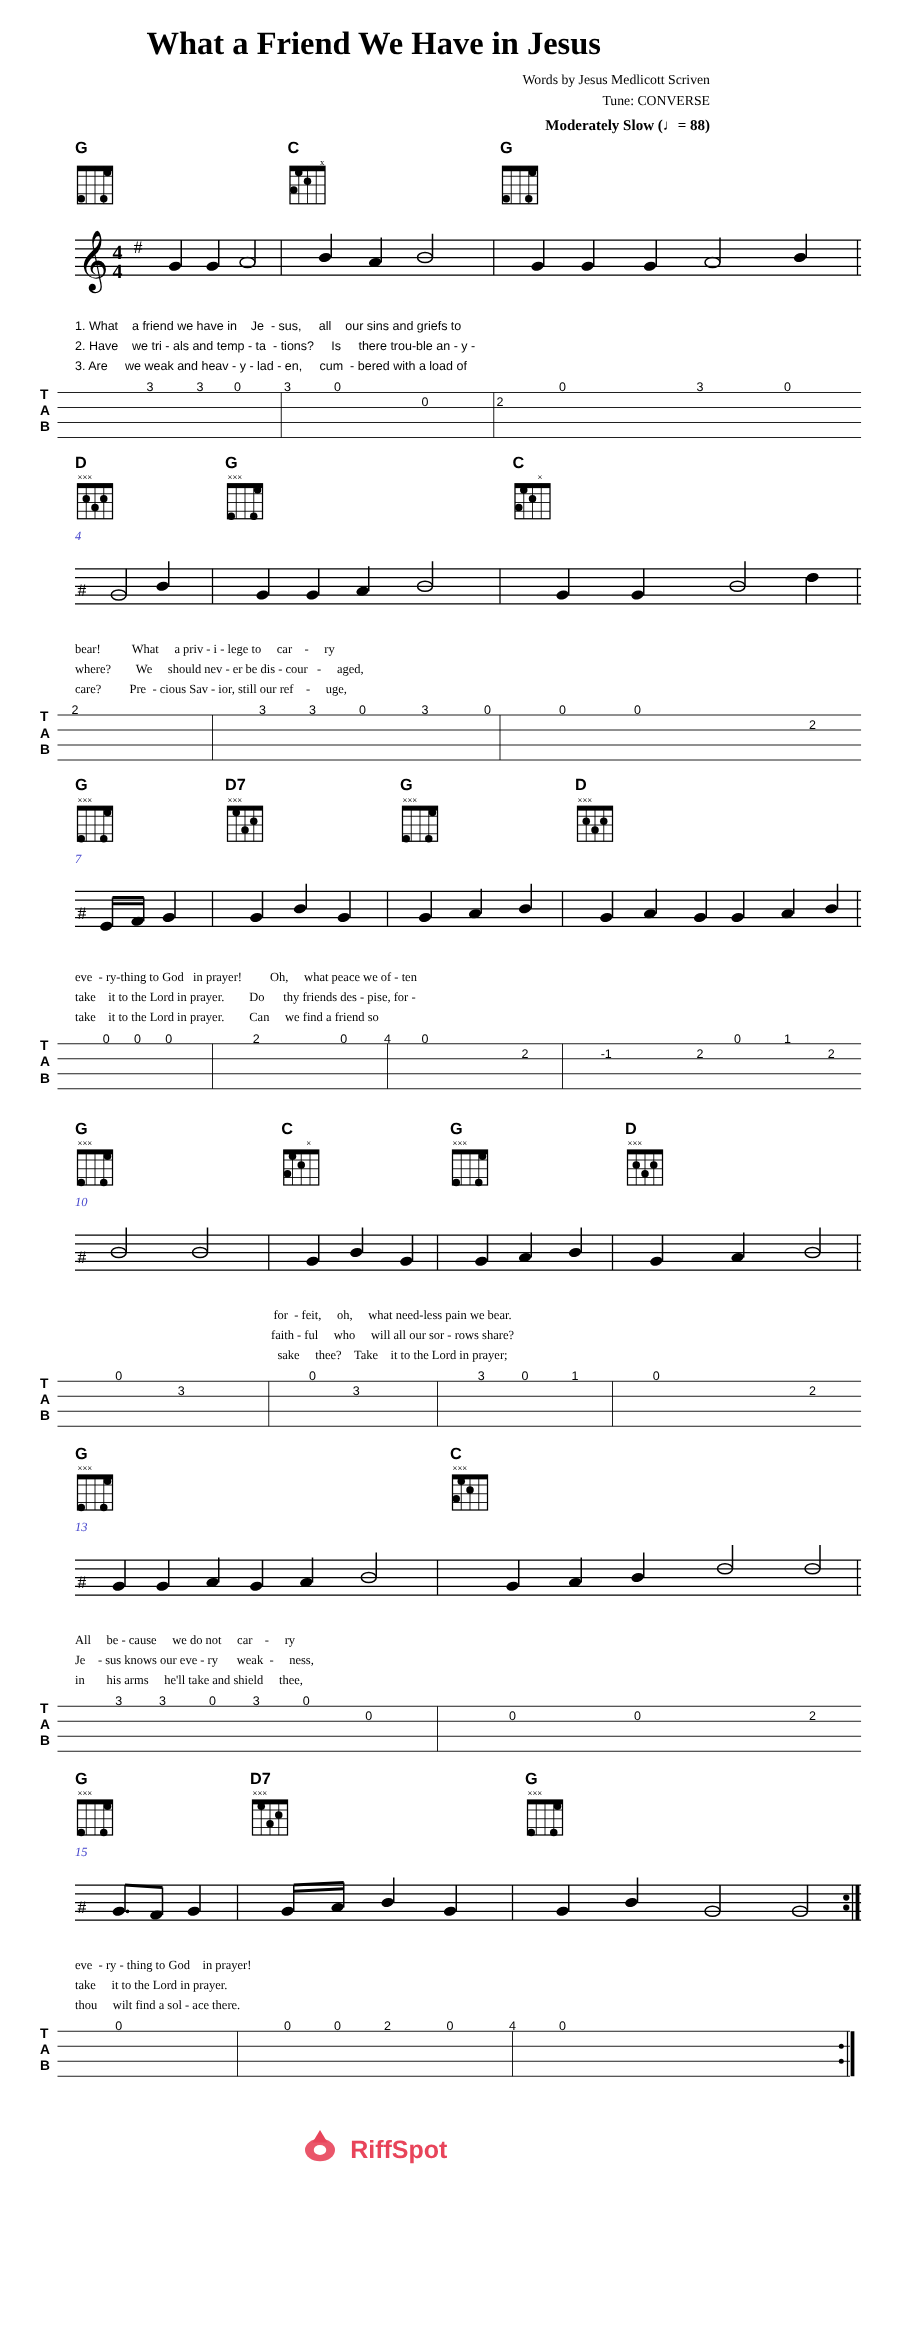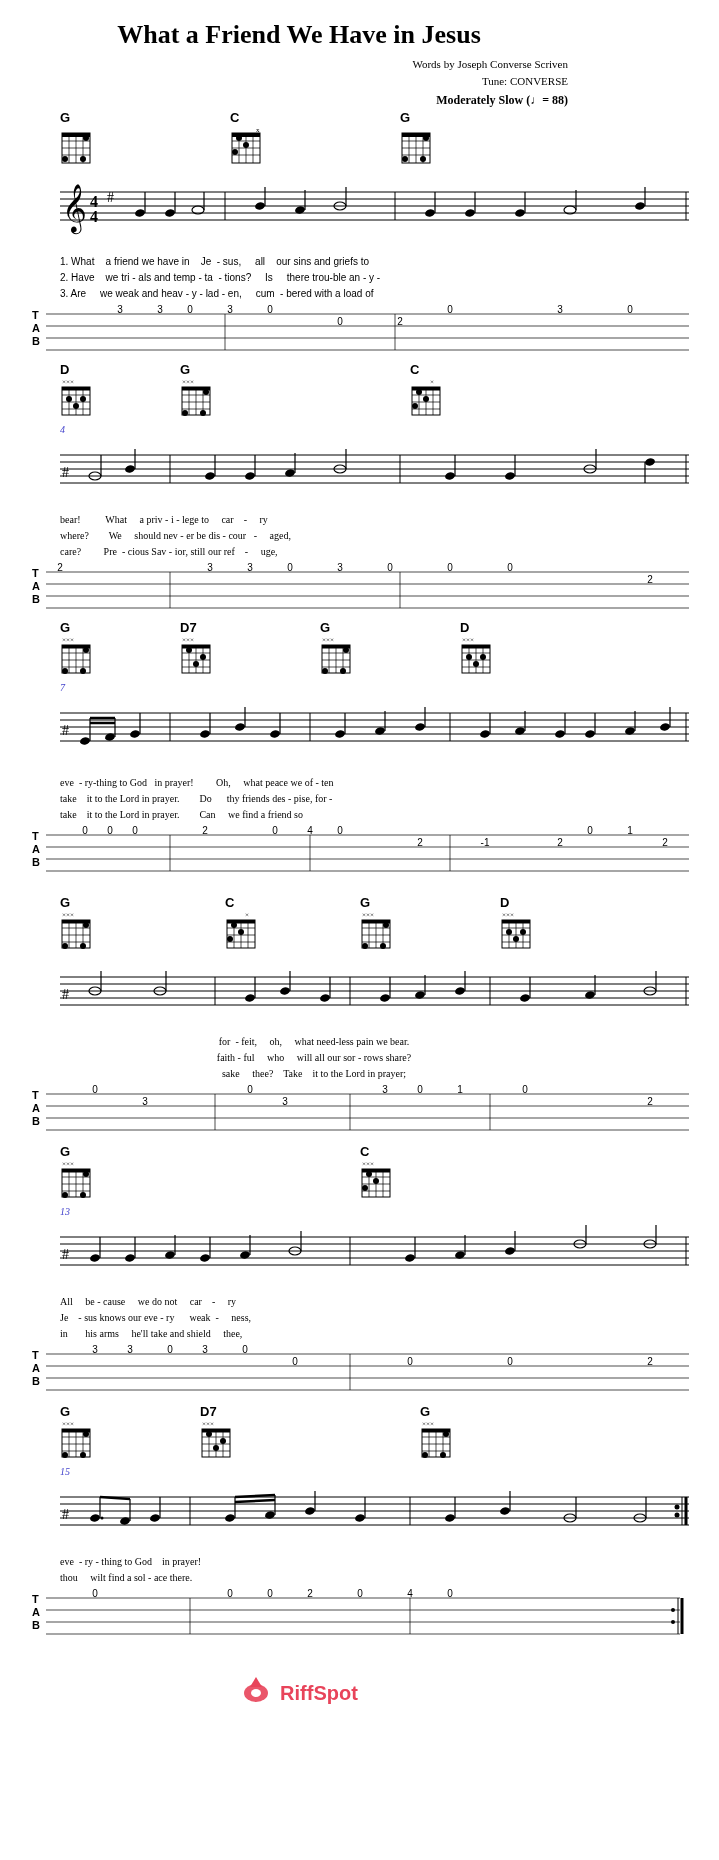--- a/index.html
+++ b/index.html
@@ -49,21 +49,21 @@
     }
   </style>
 </head>
 <body>
 
 <div class="page">
 
   <div class="title">What a Friend We Have in Jesus</div>
 
   <div class="credits">
-    <div>Words by Joseph Converse Scriven</div>
+    <div>Words by Jesus Medlicott Scriven</div>
     <div>Tune: CONVERSE</div>
   </div>
 
   <div class="tempo-line">Moderately Slow (♩= 88)</div>
 
   <div class="section-container">
 
     <div style="position:relative; height:62px;">
 
       <div style="position:absolute; left:30px; top:0;">
@@ -537,20 +537,21 @@
           <line x1="23" y1="8" x2="23" y2="36" stroke="#000" stroke-width="0.7"></line>
           <line x1="2" y1="16" x2="30" y2="16" stroke="#000" stroke-width="0.7"></line>
           <line x1="2" y1="23" x2="30" y2="23" stroke="#000" stroke-width="0.7"></line>
           <line x1="2" y1="30" x2="30" y2="30" stroke="#000" stroke-width="0.7"></line>
           <circle cx="9" cy="20" r="3" fill="#000"></circle>
           <circle cx="23" cy="20" r="3" fill="#000"></circle>
           <circle cx="16" cy="27" r="3" fill="#000"></circle>
         </svg>
       </div>
     </div>
+    <div style="font-size:10px; color:#4444cc; font-style:italic; margin-left:30px;">10</div>
 
     <svg width="659" height="75" style="display:block;">
       <line x1="30" y1="20" x2="659" y2="20" stroke="#000" stroke-width="1"></line>
       <line x1="30" y1="27" x2="659" y2="27" stroke="#000" stroke-width="1"></line>
       <line x1="30" y1="34" x2="659" y2="34" stroke="#000" stroke-width="1"></line>
       <line x1="30" y1="41" x2="659" y2="41" stroke="#000" stroke-width="1"></line>
       <line x1="30" y1="48" x2="659" y2="48" stroke="#000" stroke-width="1"></line>
       <text x="32" y="42" font-size="14" font-family="serif" fill="#000">#</text>
       <line x1="185" y1="20" x2="185" y2="48" stroke="#000" stroke-width="1"></line>
       <line x1="320" y1="20" x2="320" y2="48" stroke="#000" stroke-width="1"></line>
@@ -811,20 +812,21 @@
       <ellipse cx="475" cy="34" rx="5" ry="3.5" fill="#000" transform="rotate(-15,475,34)"></ellipse>
       <line x1="480" y1="34" x2="480" y2="14" stroke="#000" stroke-width="1.2"></line>
       <ellipse cx="540" cy="41" rx="6" ry="4" fill="none" stroke="#000" stroke-width="1.2"></ellipse>
       <line x1="546" y1="41" x2="546" y2="20" stroke="#000" stroke-width="1.2"></line>
       <ellipse cx="610" cy="41" rx="6" ry="4" fill="none" stroke="#000" stroke-width="1.2"></ellipse>
       <line x1="616" y1="41" x2="616" y2="20" stroke="#000" stroke-width="1.2"></line>
     </svg>
 
     <div style="font-size:10px; font-family:'Times New Roman',serif; line-height:1.6; padding-left:30px; margin-top:2px;">
       <div>eve &nbsp;- ry - thing to God &nbsp;&nbsp; in prayer!</div>
+      <div>take &nbsp;&nbsp;&nbsp; it to the Lord in prayer.</div>
       <div>thou &nbsp;&nbsp;&nbsp; wilt find a sol - ace there.</div>
     </div>
 
     <svg width="659" height="55" style="display:block; margin-top:2px;">
       <text x="2" y="15" font-size="11" font-family="Arial" font-weight="bold" fill="#000">T</text>
       <text x="2" y="28" font-size="11" font-family="Arial" font-weight="bold" fill="#000">A</text>
       <text x="2" y="41" font-size="11" font-family="Arial" font-weight="bold" fill="#000">B</text>
       <line x1="16" y1="10" x2="650" y2="10" stroke="#000" stroke-width="0.7"></line>
       <line x1="16" y1="22" x2="650" y2="22" stroke="#000" stroke-width="0.7"></line>
       <line x1="16" y1="34" x2="650" y2="34" stroke="#000" stroke-width="0.7"></line>

